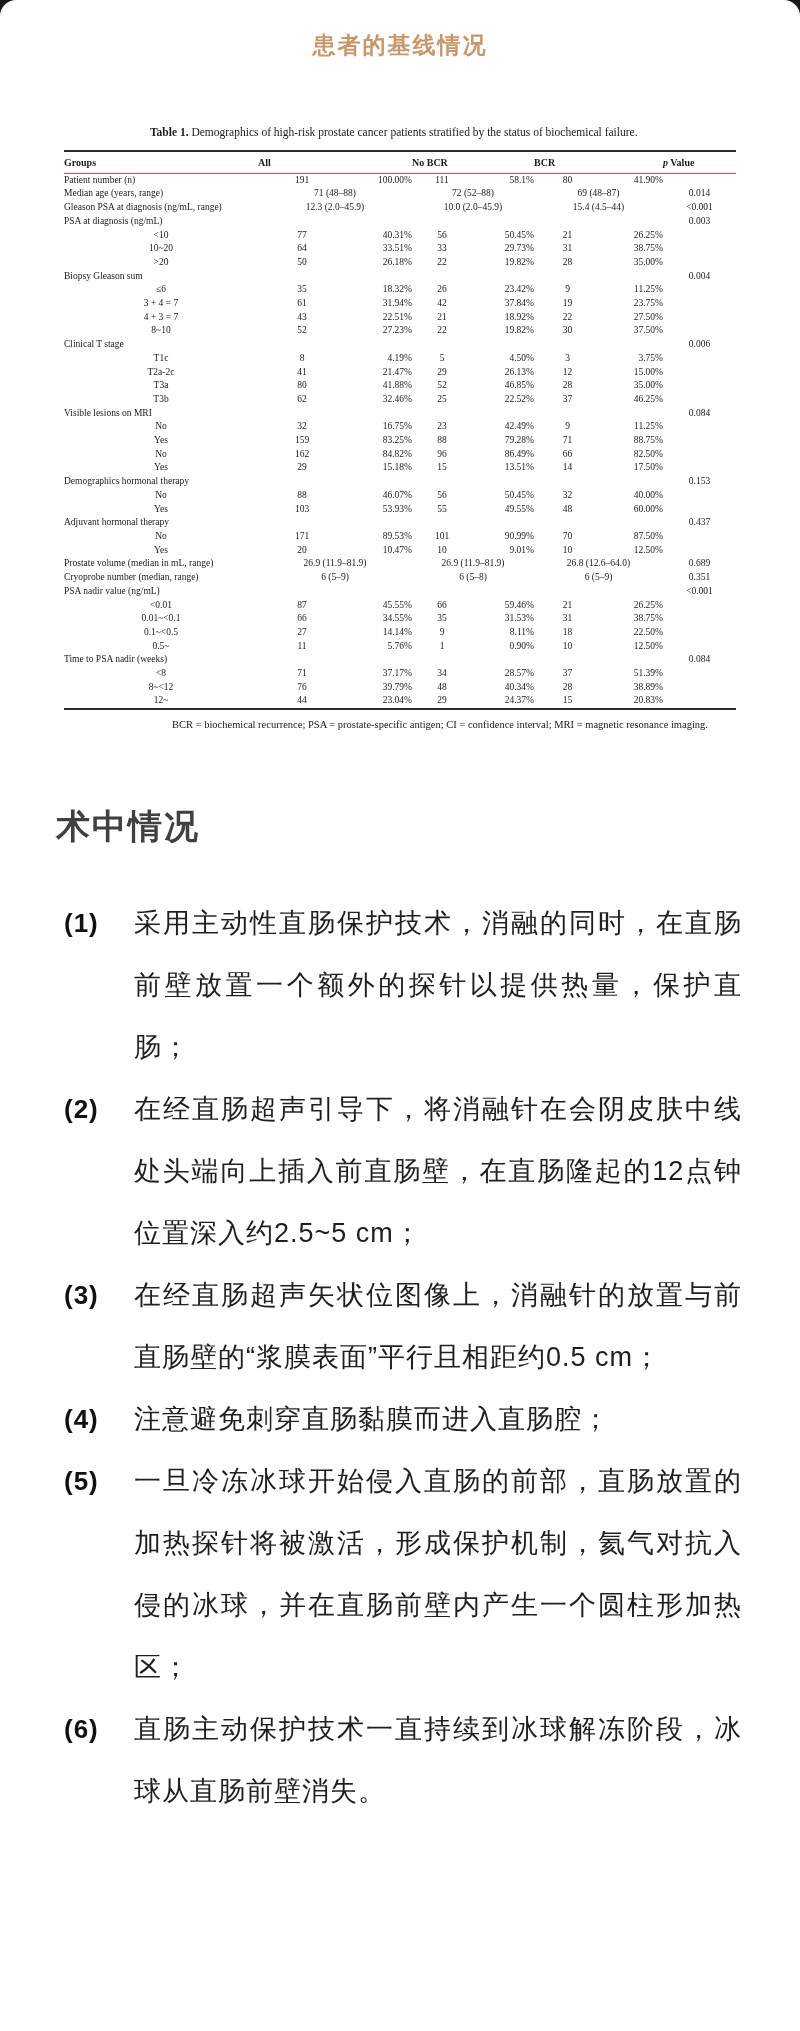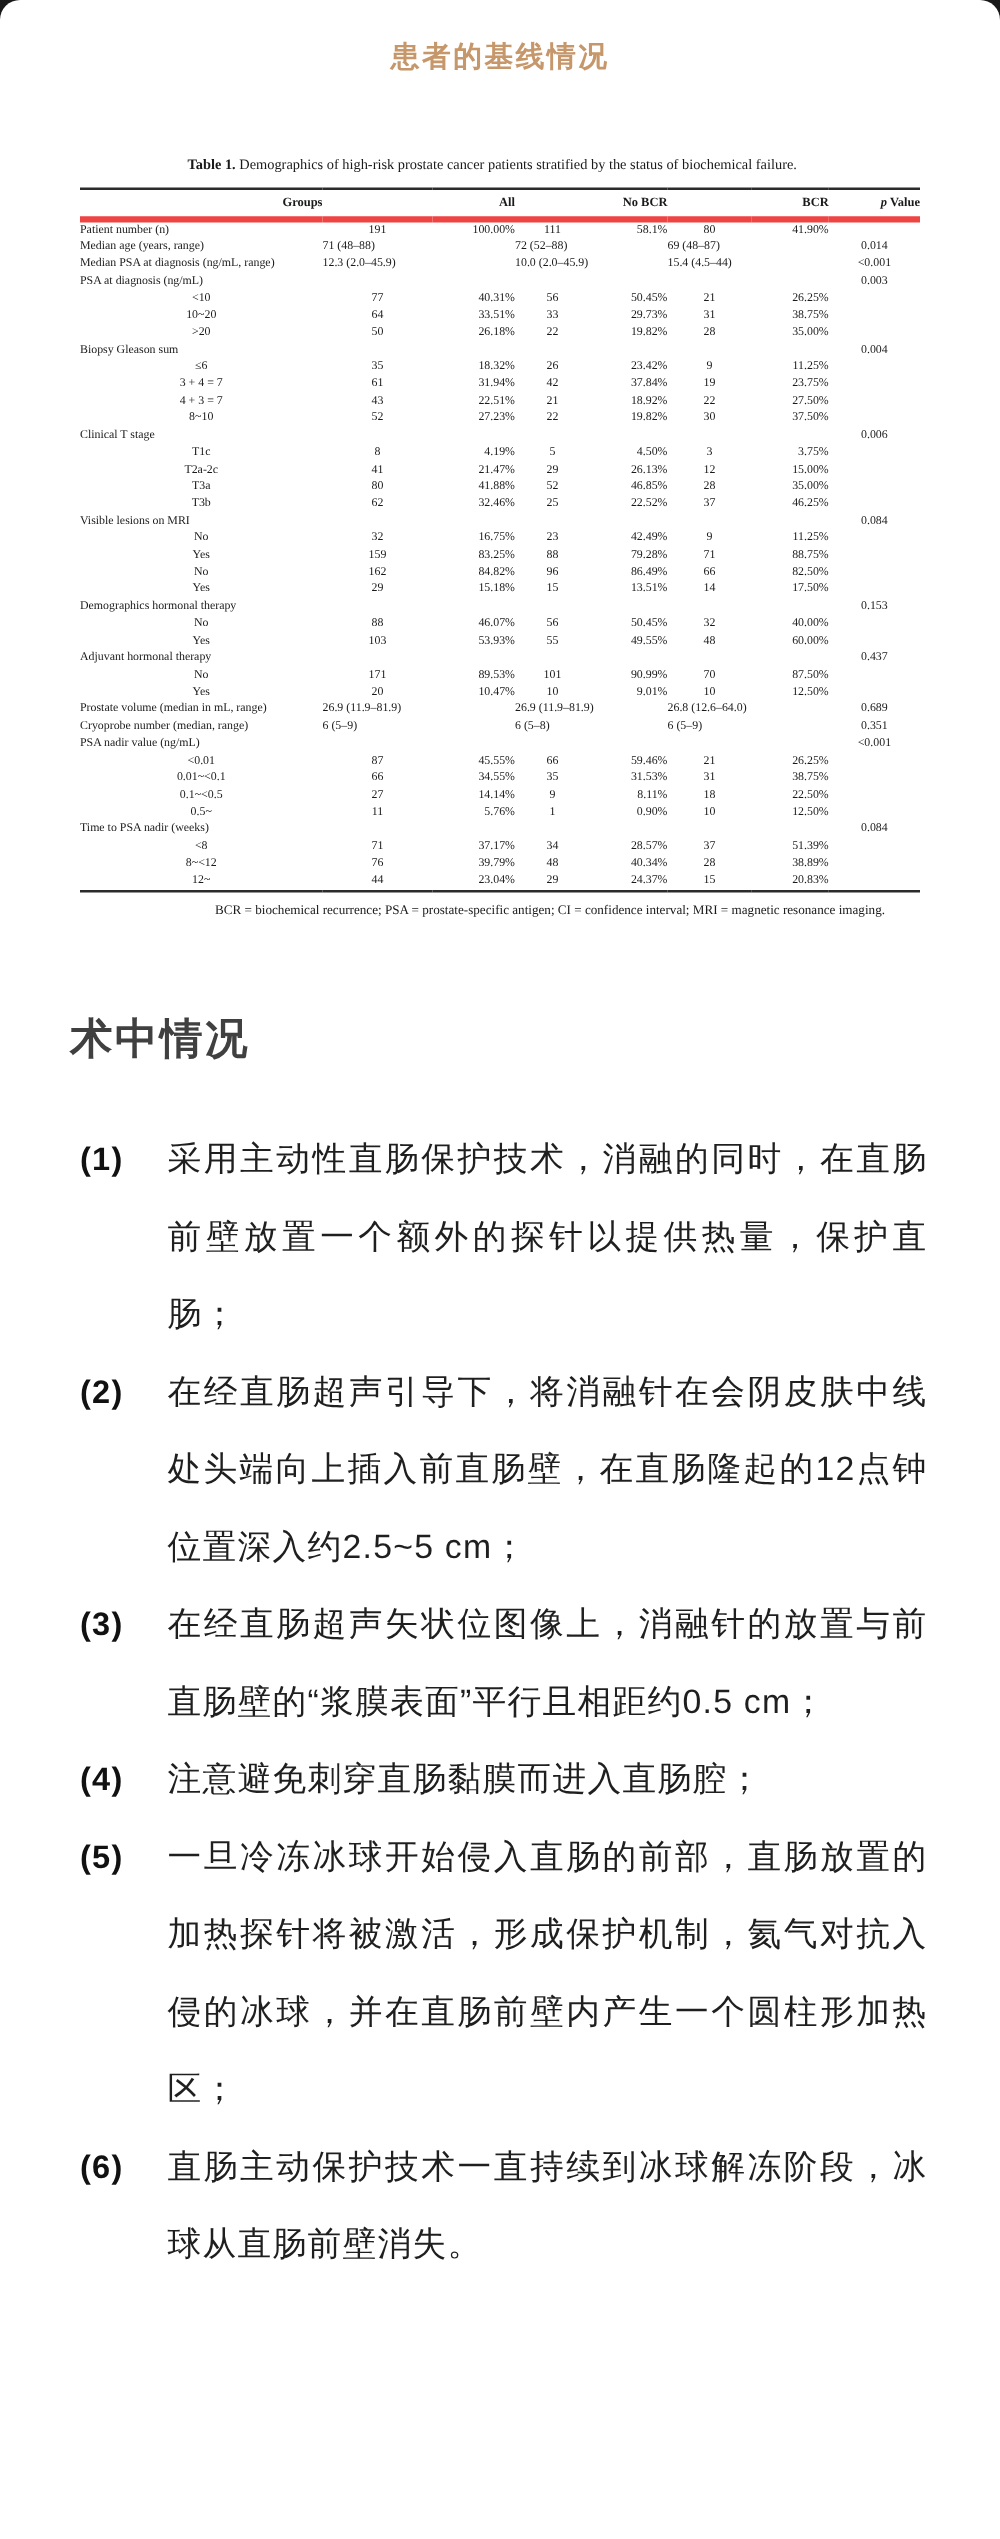--- a/index.html
+++ b/index.html
@@ -18,29 +18,29 @@
   .table-block{width:672px;margin:62px auto 0 auto;font-family:Liberation Serif, serif;color:#1a1a1a;}
   .caption{margin:0 0 8px 86px;font-size:11.5px;line-height:19px;width:586px;text-align:left;}
   .caption b{font-weight:bold;}
   table.demo{
     width:672px;border-collapse:collapse;table-layout:fixed;
     border-top:2px solid #2b2b2b;border-bottom:2px solid #2b2b2b;
     font-size:9.5px;line-height:13.7px;
   }
   table.demo th{
     font-weight:bold;font-size:10px;padding:4px 0 3px 0;
-    border-bottom:5px solid #ef4444;text-align:right;
+    border-bottom:1px solid #ef4444;text-align:left;
   }
   table.demo td{padding:0;white-space:nowrap;overflow:visible;}
   td.lbl-top{text-align:left;}
   td.lbl-sub{text-align:center;}
   td.lbl-group{text-align:left;}
   td.n{text-align:center;}
   td.pct{text-align:right;padding-right:9px;}
-  td.merged{}
+  td.merged{text-align:center;}
   td.pval{text-align:center;}
   .p-italic{font-style:italic;font-weight:bold;}
   .footnote{margin:6px 0 0 108px;width:564px;font-size:10.5px;line-height:18px;}
   
   .section-heading{
     margin:70px 0 0 56px;font-size:34px;font-weight:bold;letter-spacing:2px;
     color:#404040;font-family:"Liberation Serif",serif;
   }
   
   .proc-list{margin:42px 58px 0 64px;}
@@ -96,21 +96,21 @@
             <td class="pval"></td>
           </tr>
           <tr>
             <td class="lbl-top">Median age (years, range)</td>
             <td class="merged" colspan="2">71 (48–88)</td>
             <td class="merged" colspan="2">72 (52–88)</td>
             <td class="merged" colspan="2">69 (48–87)</td>
             <td class="pval">0.014</td>
           </tr>
           <tr>
-            <td class="lbl-top">Median PSA at diagnosis (ng/mL, range)</td>
+            <td class="lbl-top">Gleason PSA at diagnosis (ng/mL, range)</td>
             <td class="merged" colspan="2">12.3 (2.0–45.9)</td>
             <td class="merged" colspan="2">10.0 (2.0–45.9)</td>
             <td class="merged" colspan="2">15.4 (4.5–44)</td>
             <td class="pval">&lt;0.001</td>
           </tr>
           <tr>
             <td class="lbl-group">PSA at diagnosis (ng/mL)</td>
             <td class="merged" colspan="6"></td>
             <td class="pval">0.003</td>
           </tr>

